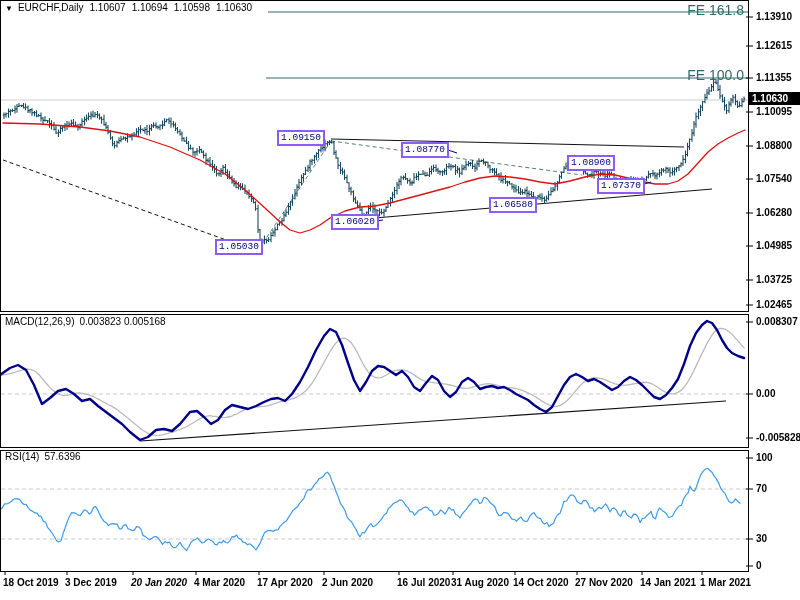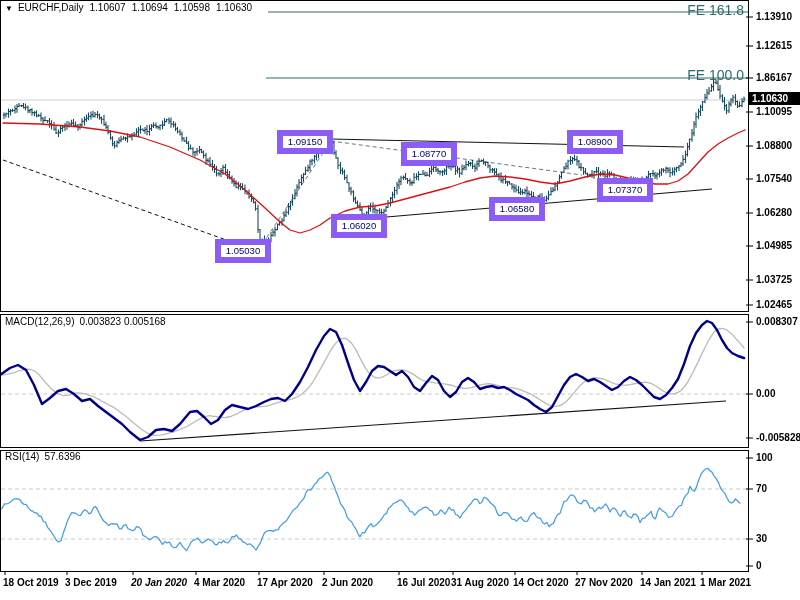--- a/index.html
+++ b/index.html
@@ -6,22 +6,22 @@
   #screen{position:relative;width:800px;height:600px;background:#ffffff;
     font-family:"Liberation Sans",sans-serif;overflow:hidden;}
   #chart-svg{position:absolute;left:0;top:0;}
   .hdr{position:absolute;top:2px;left:5px;font-size:10px;color:#000;white-space:nowrap;}
   .hdr .tri{font-size:8px;margin-right:5px;}
   .hdr .num{margin-left:6px;}
   .panel-hdr{position:absolute;left:5px;font-size:10px;color:#000;white-space:nowrap;}
   .panel-hdr .vals{margin-left:5px;}
   .axis-label{position:absolute;left:756px;font-size:10px;font-weight:700;color:#000;white-space:nowrap;}
   .date-label{position:absolute;top:577px;font-size:10px;font-weight:700;color:#000;white-space:nowrap;}
-  .ann{position:absolute;width:44px;height:12px;border:6px solid #8b5cf6;background:#ffffff;
-       color:#00007d;font-size:9.5px;line-height:12px;text-align:center;white-space:nowrap;}
+  .ann{position:absolute;width:44px;height:12px;border:2px solid #8b5cf6;background:#ffffff;
+       color:#00007d;font-size:9.5px;line-height:12px;text-align:center;white-space:nowrap;font-family:Liberation Mono, monospace;}
   .fe-label{position:absolute;right:56px;color:#2d6a6a;font-size:14px;white-space:nowrap;}
   .cur-price{position:absolute;left:749px;top:92px;width:49px;height:13px;background:#000;
        color:#fff;font-size:10px;font-weight:700;line-height:13px;padding-left:3px;}
   .watermark{position:absolute;left:462px;top:238px;font-size:23px;color:#b9bcc6;letter-spacing:0.5px;}
   .axis-col{position:absolute;left:749px;top:0;width:51px;height:600px;}
 </style>
 </head>
 <body>
 
 <div id="screen">
@@ -98,21 +98,21 @@
 
   <div class="cur-price">1.10630</div>
 
   <div id="fe-labels">
       <div class="fe-label" style="top: 2px;">FE 161.8</div>
       <div class="fe-label" style="top: 67px;">FE 100.0</div>
     </div>
   <div id="annotations">
       <div class="ann" style="left: 277px; top: 130px;">1.09150</div>
       <div class="ann" style="left: 401px; top: 142px;">1.08770</div>
-      <div class="ann" style="left: 567px; top: 130px;">1.08900</div>
+      <div class="ann" style="left: 567px; top: 155px;">1.08900</div>
       <div class="ann" style="left: 597px; top: 178px;">1.07370</div>
       <div class="ann" style="left: 489px; top: 197px;">1.06580</div>
       <div class="ann" style="left: 331px; top: 214px;">1.06020</div>
       <div class="ann" style="left: 215px; top: 239px;">1.05030</div>
     </div>
   <div id="date-row">
       <div class="date-label" style="left: 3px;">18 Oct 2019</div>
       <div class="date-label" style="left: 65px;">3 Dec 2019</div>
       <div class="date-label" style="left: 131px; font-style: italic;">20 Jan 2020</div>
       <div class="date-label" style="left: 194px;">4 Mar 2020</div>
@@ -121,21 +121,21 @@
       <div class="date-label" style="left: 397px;">16 Jul 2020</div>
       <div class="date-label" style="left: 451px;">31 Aug 2020</div>
       <div class="date-label" style="left: 513px;">14 Oct 2020</div>
       <div class="date-label" style="left: 575px;">27 Nov 2020</div>
       <div class="date-label" style="left: 640px;">14 Jan 2021</div>
       <div class="date-label" style="left: 700px;">1 Mar 2021</div>
     </div>
 
 <div class="axis-label" style="top: 11px;">1.13910</div>
     <div class="axis-label" style="top: 40px;">1.12615</div>
-    <div class="axis-label" style="top: 72px;">1.86167</div>
+    <div class="axis-label" style="top: 72px;">1.11355</div>
     <div class="axis-label" style="top: 106px;">1.10095</div>
     <div class="axis-label" style="top: 140px;">1.08800</div>
     <div class="axis-label" style="top: 173px;">1.07540</div>
     <div class="axis-label" style="top: 207px;">1.06280</div>
     <div class="axis-label" style="top: 240px;">1.04985</div>
     <div class="axis-label" style="top: 274px;">1.03725</div>
     <div class="axis-label" style="top: 299px;">1.02465</div>
     <div class="axis-label" style="top: 316px;">0.008307</div>
     <div class="axis-label" style="top: 388px;">0.00</div>
     <div class="axis-label" style="top: 432px;">-0.005828</div>

